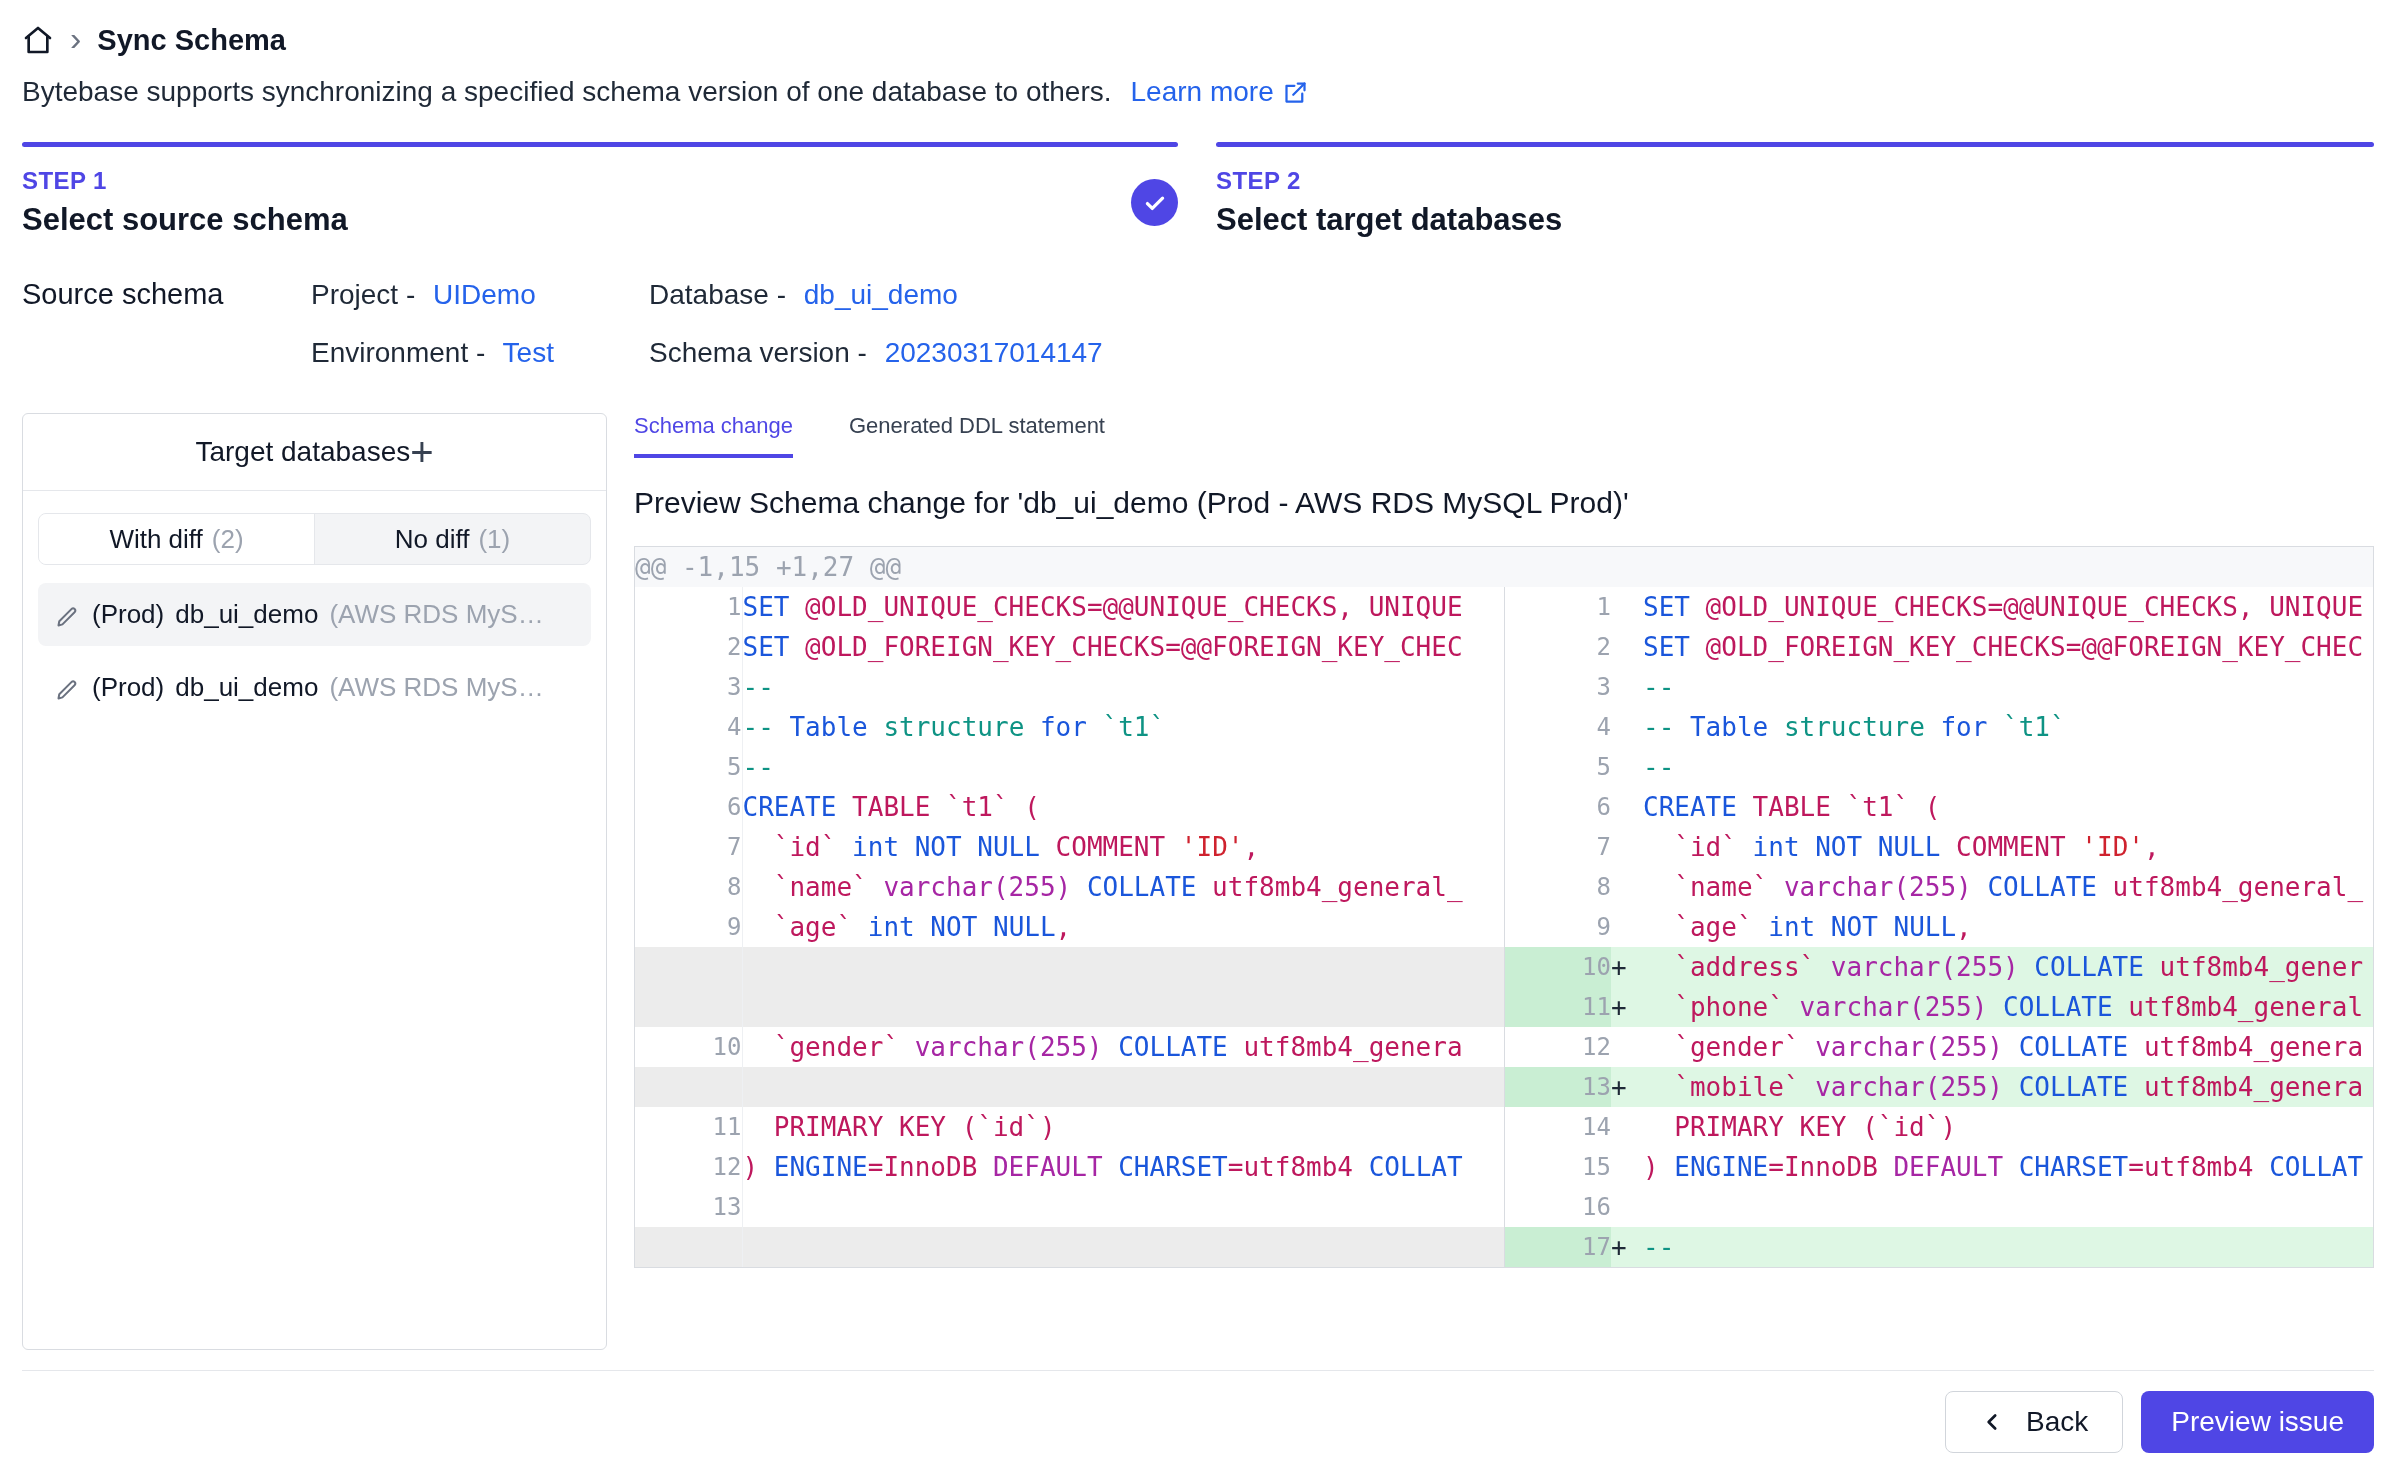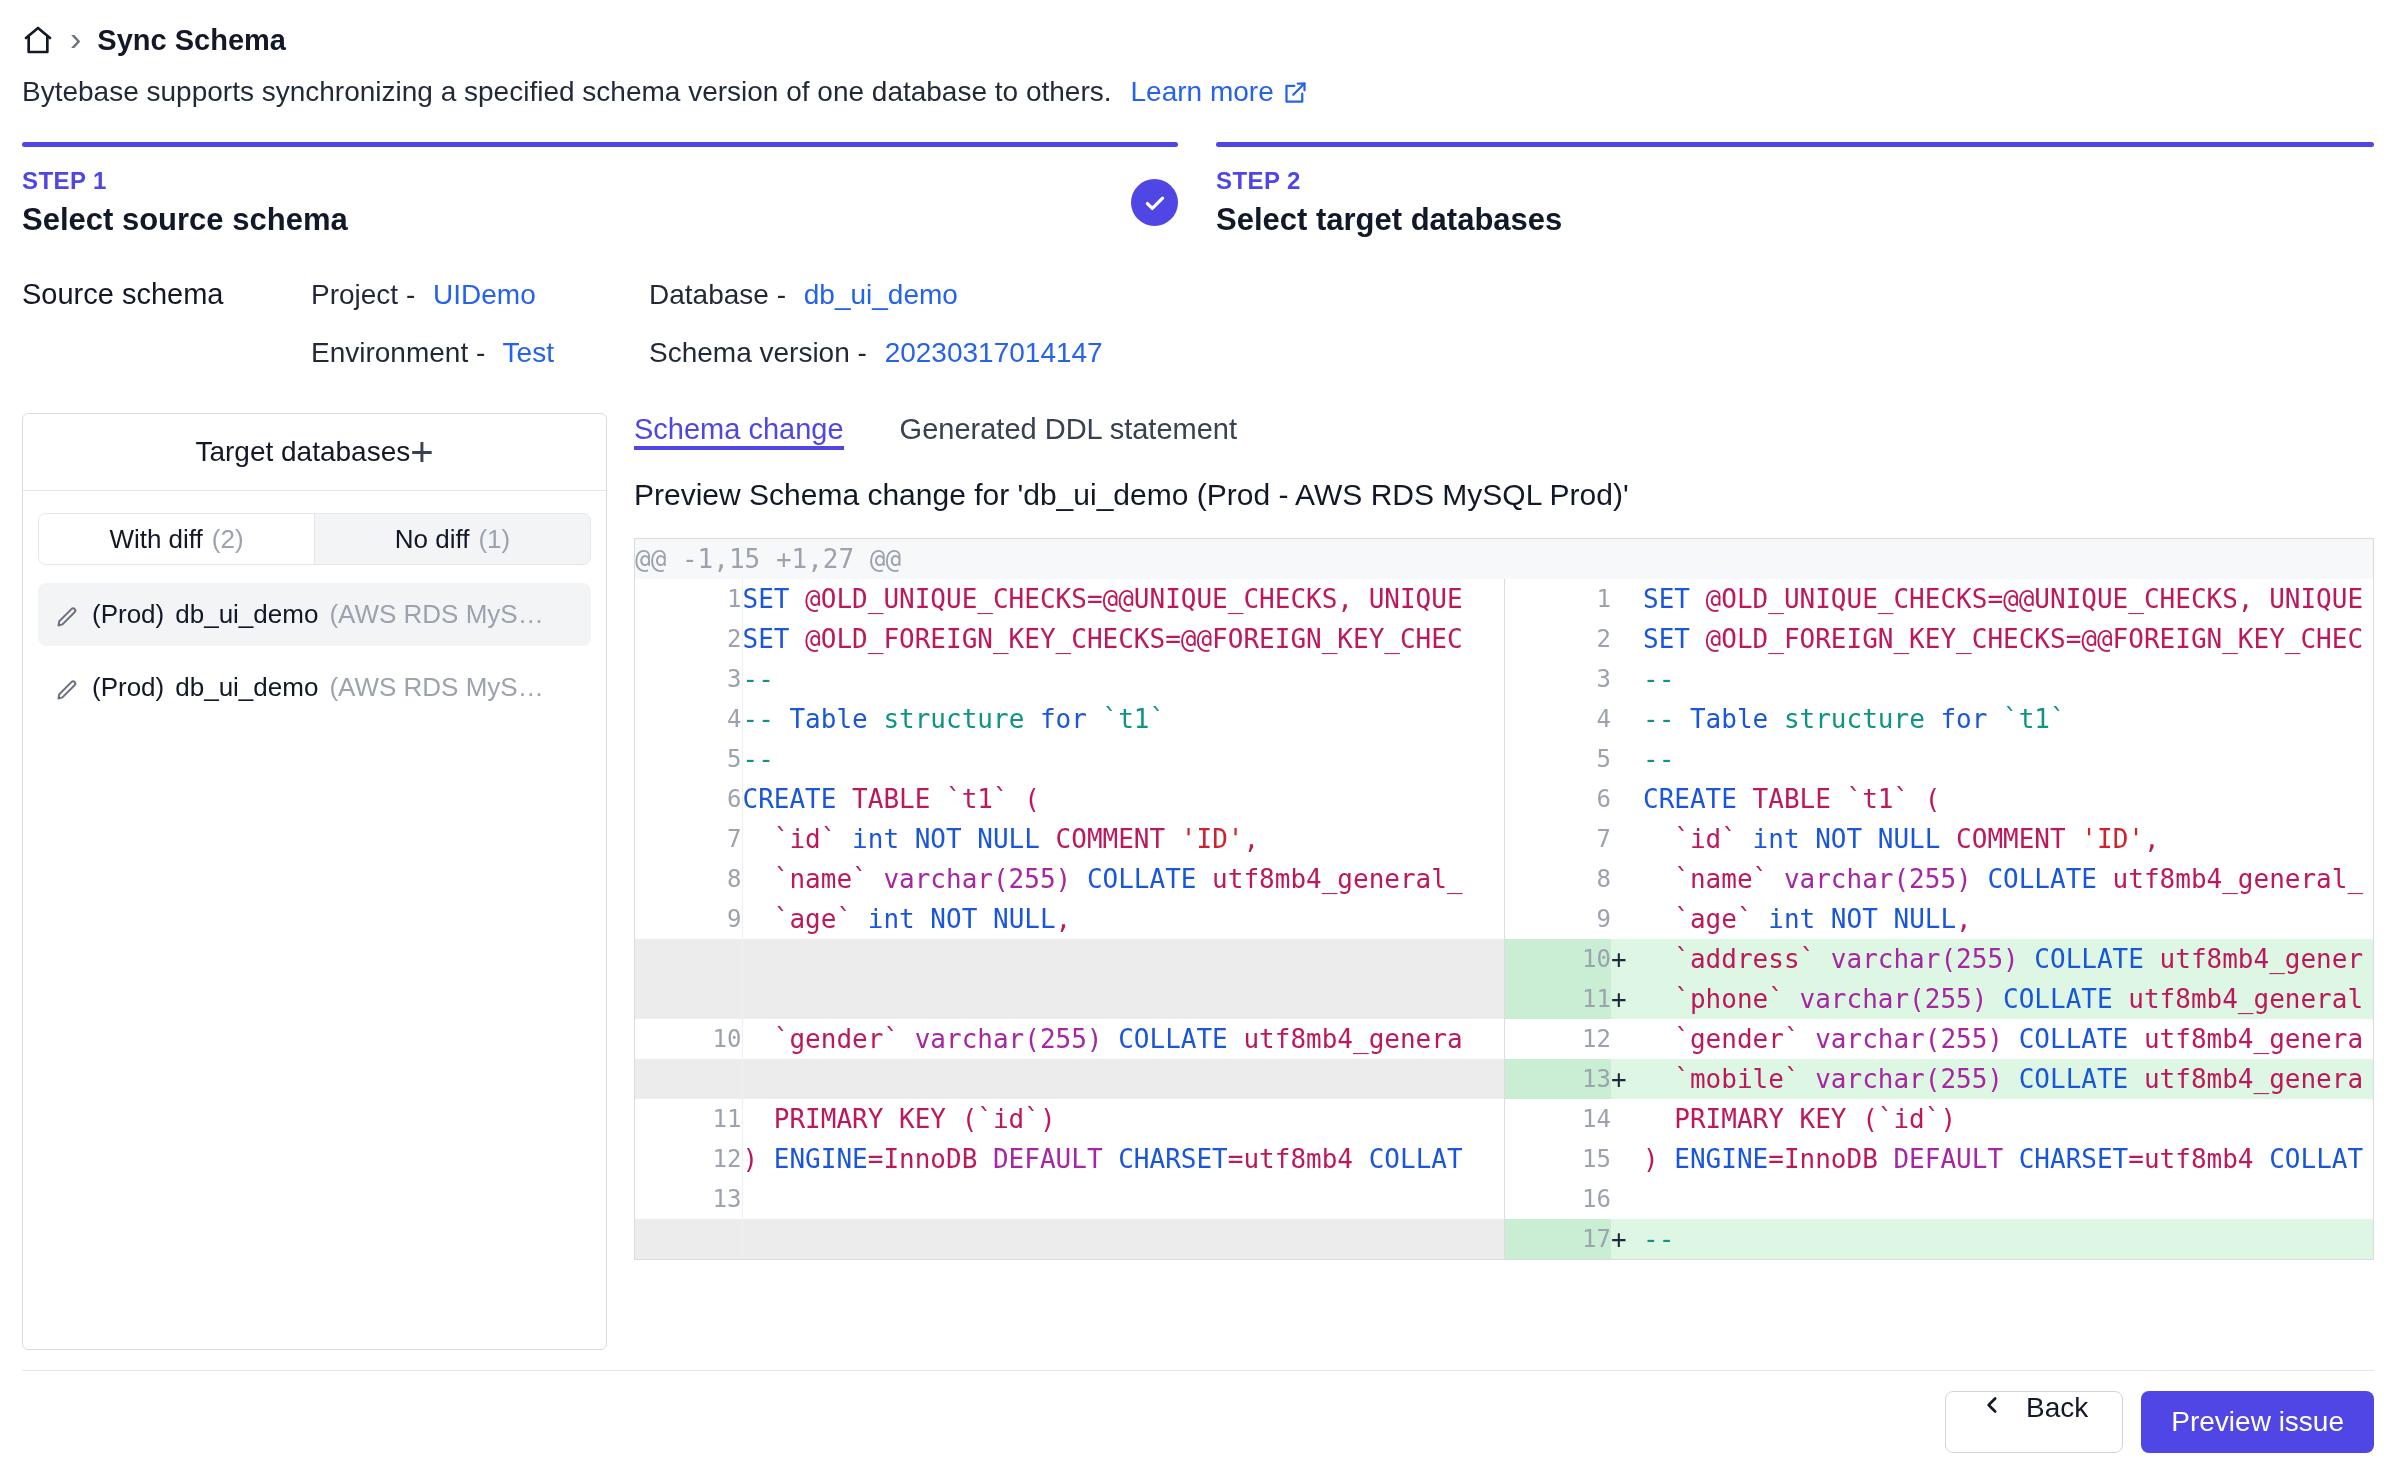--- a/index.html
+++ b/index.html
@@ -62,21 +62,21 @@
   .lp-item.selected{background:#f3f4f6}
   .db-icon{display:flex;color:#6b7280;flex:none}
   .db-icon svg{width:27px;height:27px}
   .item-env{color:#111827}
   .item-name{color:#111827;font-weight:500}
   .item-suffix{color:#9ca3af;overflow:hidden;text-overflow:ellipsis;flex:1;min-width:0}
 
   
   .right-col{flex:1;min-width:0}
   .rc-tabs{display:flex;gap:56px}
-  .rc-tab{font-size:29px;color:#374151;border-bottom:4px solid transparent;cursor:pointer}
+  .rc-tab{font-size:22px;color:#374151;padding-bottom:15px;border-bottom:4px solid transparent;cursor:pointer}
   .rc-tab.active{color:var(--accent);border-bottom-color:var(--accent);font-weight:500}
   .rc-title{margin-top:28px;font-size:30px;color:#111827}
 
   
   .diff-panel{margin-top:26px;border:1px solid #d9dce1;overflow:hidden}
   table.diff{width:100%;border-collapse:collapse;table-layout:fixed;
              font-family:"DejaVu Sans Mono",monospace;font-size:26px}
   .c-gut{width:107px}
   table.diff td{height:40px;line-height:40px;padding:0;overflow:hidden;white-space:pre;vertical-align:middle}
   .gut{color:#9ca3af;text-align:right;padding-right:16px;font-size:24px}
@@ -92,21 +92,21 @@
   .hunk{background:#f7f8fa;color:#9ca3af;padding-left:121px;font-size:26px}
   .tk-k{color:#1a56db}
   .tk-c{color:#0e9384}
   .tk-s{color:#cf222e}
   .tk-n{color:#a626a4}
   .tk-p{color:#be185d}
 
   
   .footer-rule{border-top:1px solid #e5e7eb;margin-top:20px}
   .footer{display:flex;justify-content:flex-end;align-items:center;gap:18px;padding:20px 0}
-  .btn-back{display:inline-flex;align-items:flex-start;gap:20px;height:62px;padding:0 34px;
+  .btn-back{display:inline-flex;align-items:center;gap:20px;height:62px;padding:0 34px;
             border:1px solid #d1d5db;border-radius:8px;background:#fff;font-size:28px;color:#111827;
             font-family:inherit;cursor:pointer}
   .btn-back svg{width:26px;height:26px}
   .btn-primary{height:62px;padding:0 30px;border:none;border-radius:8px;background:var(--accent);
                color:#fff;font-size:28px;font-family:inherit;cursor:pointer}
 </style>
 </head>
 <body>
 
 <div class="page">

